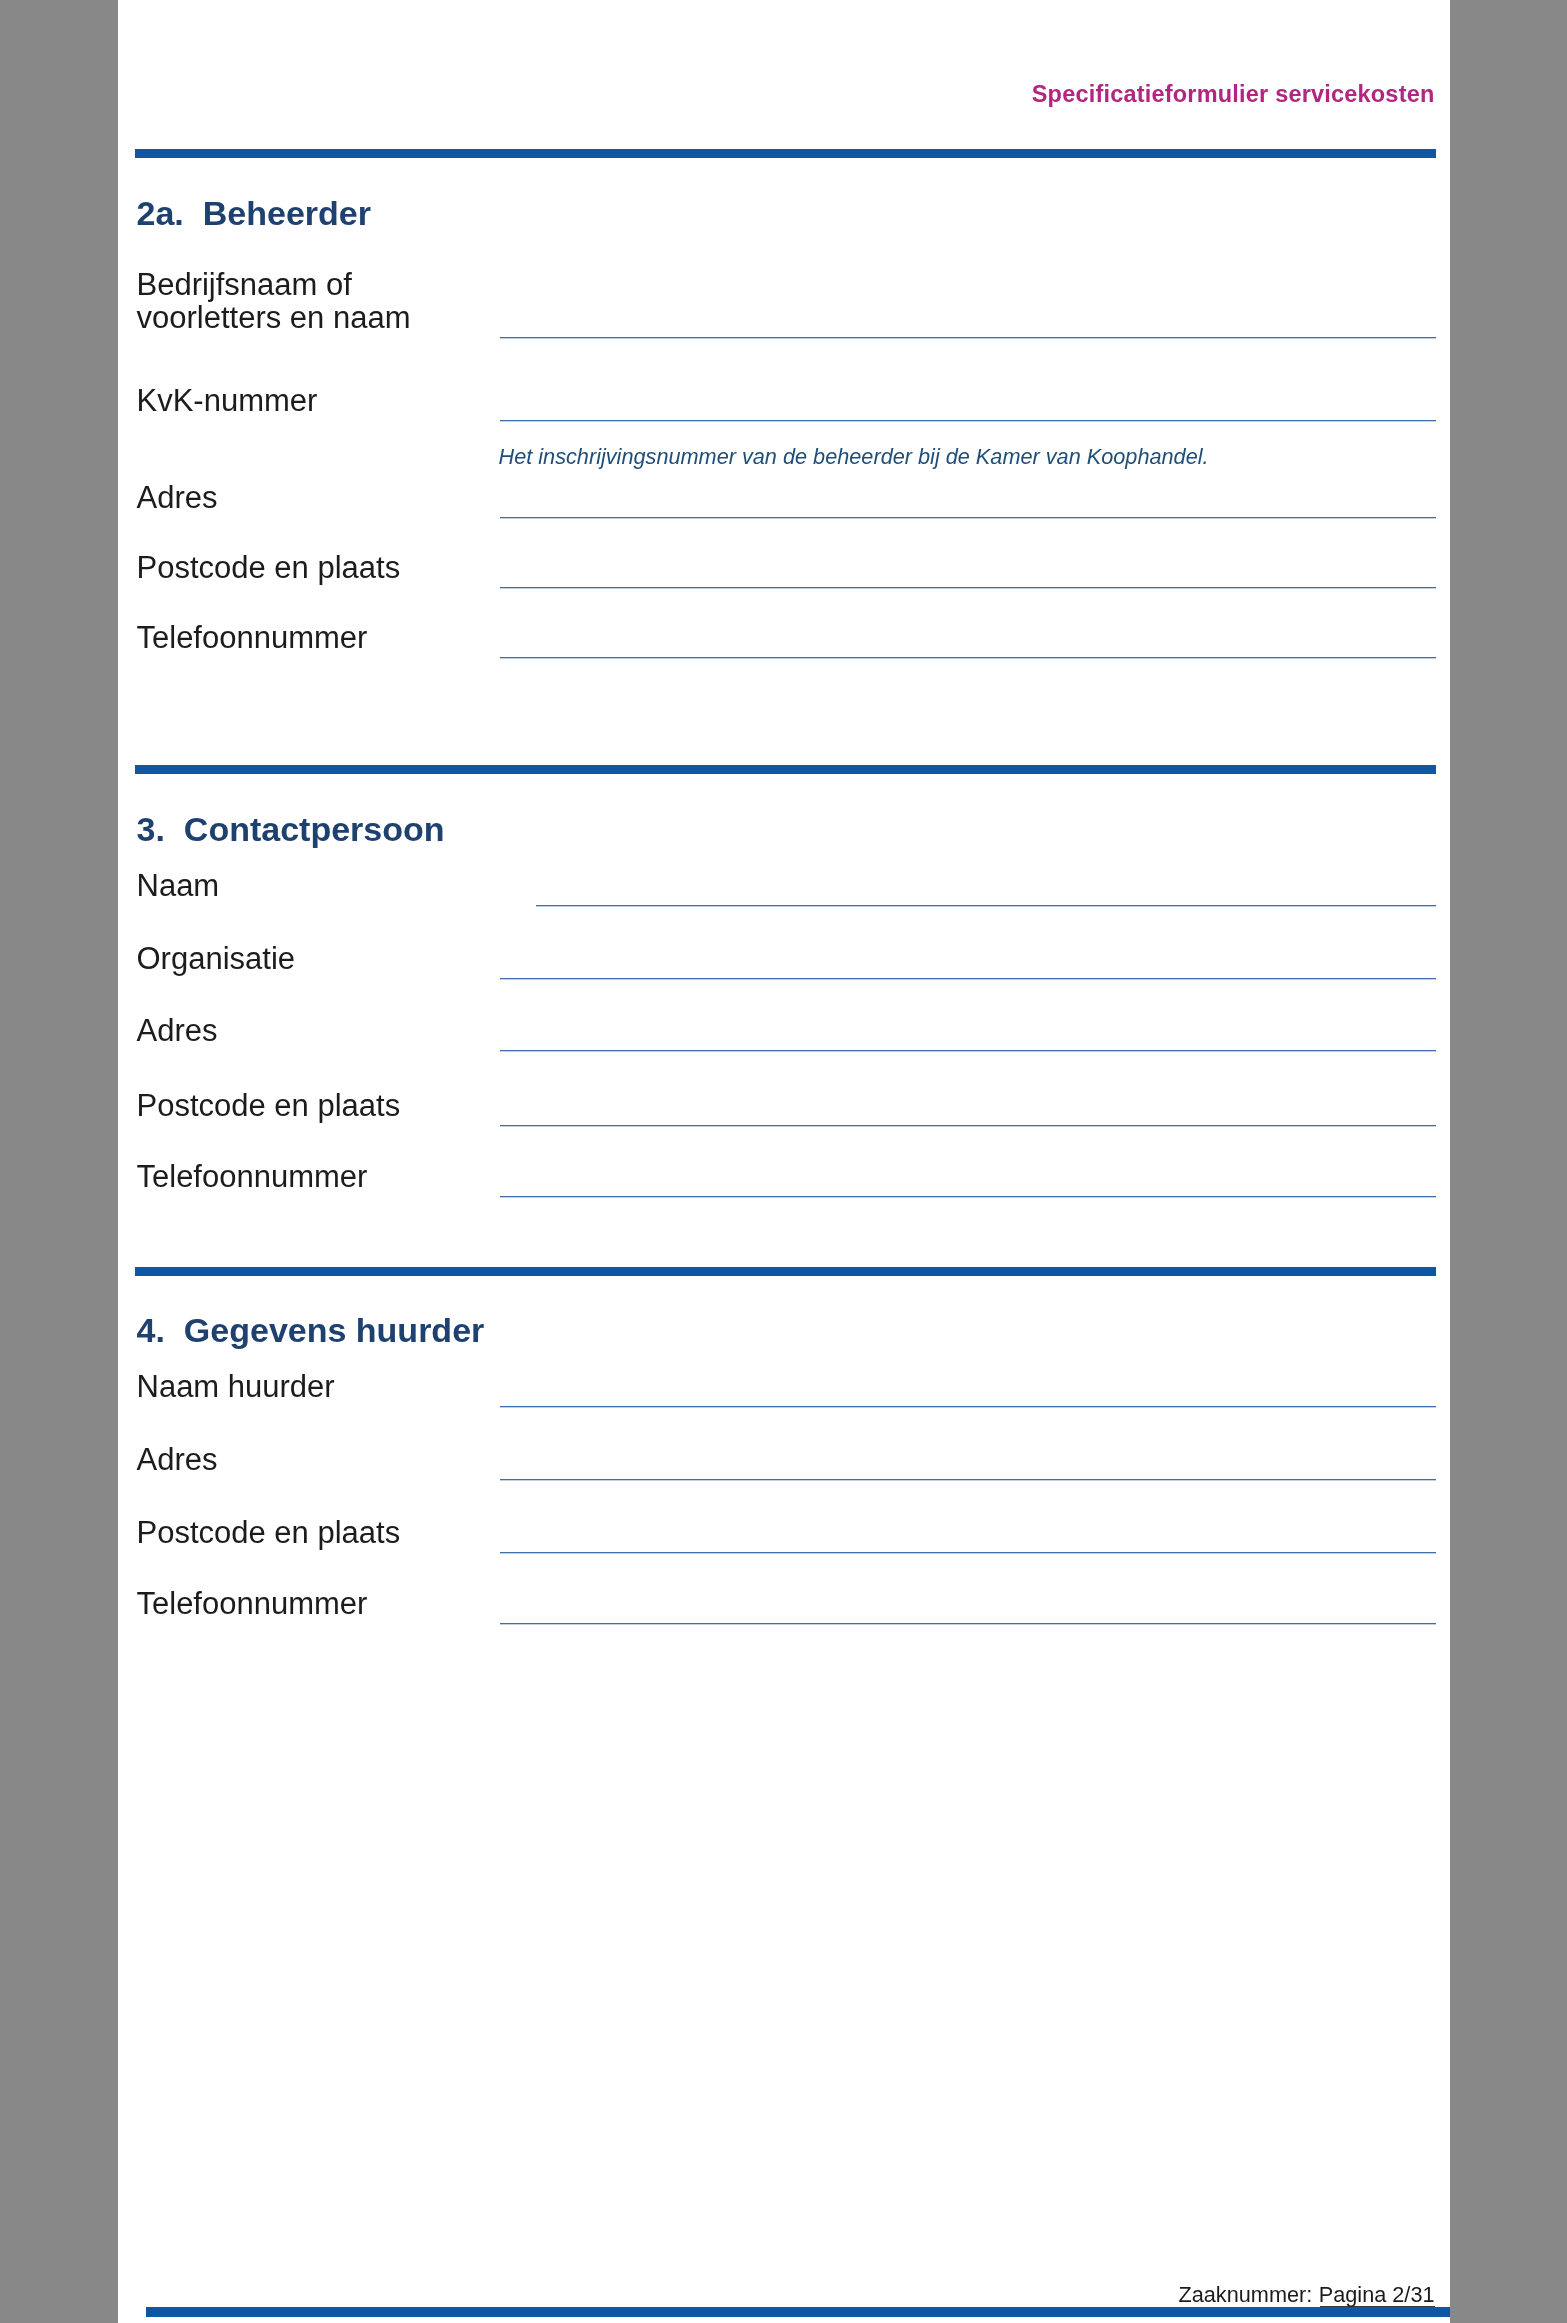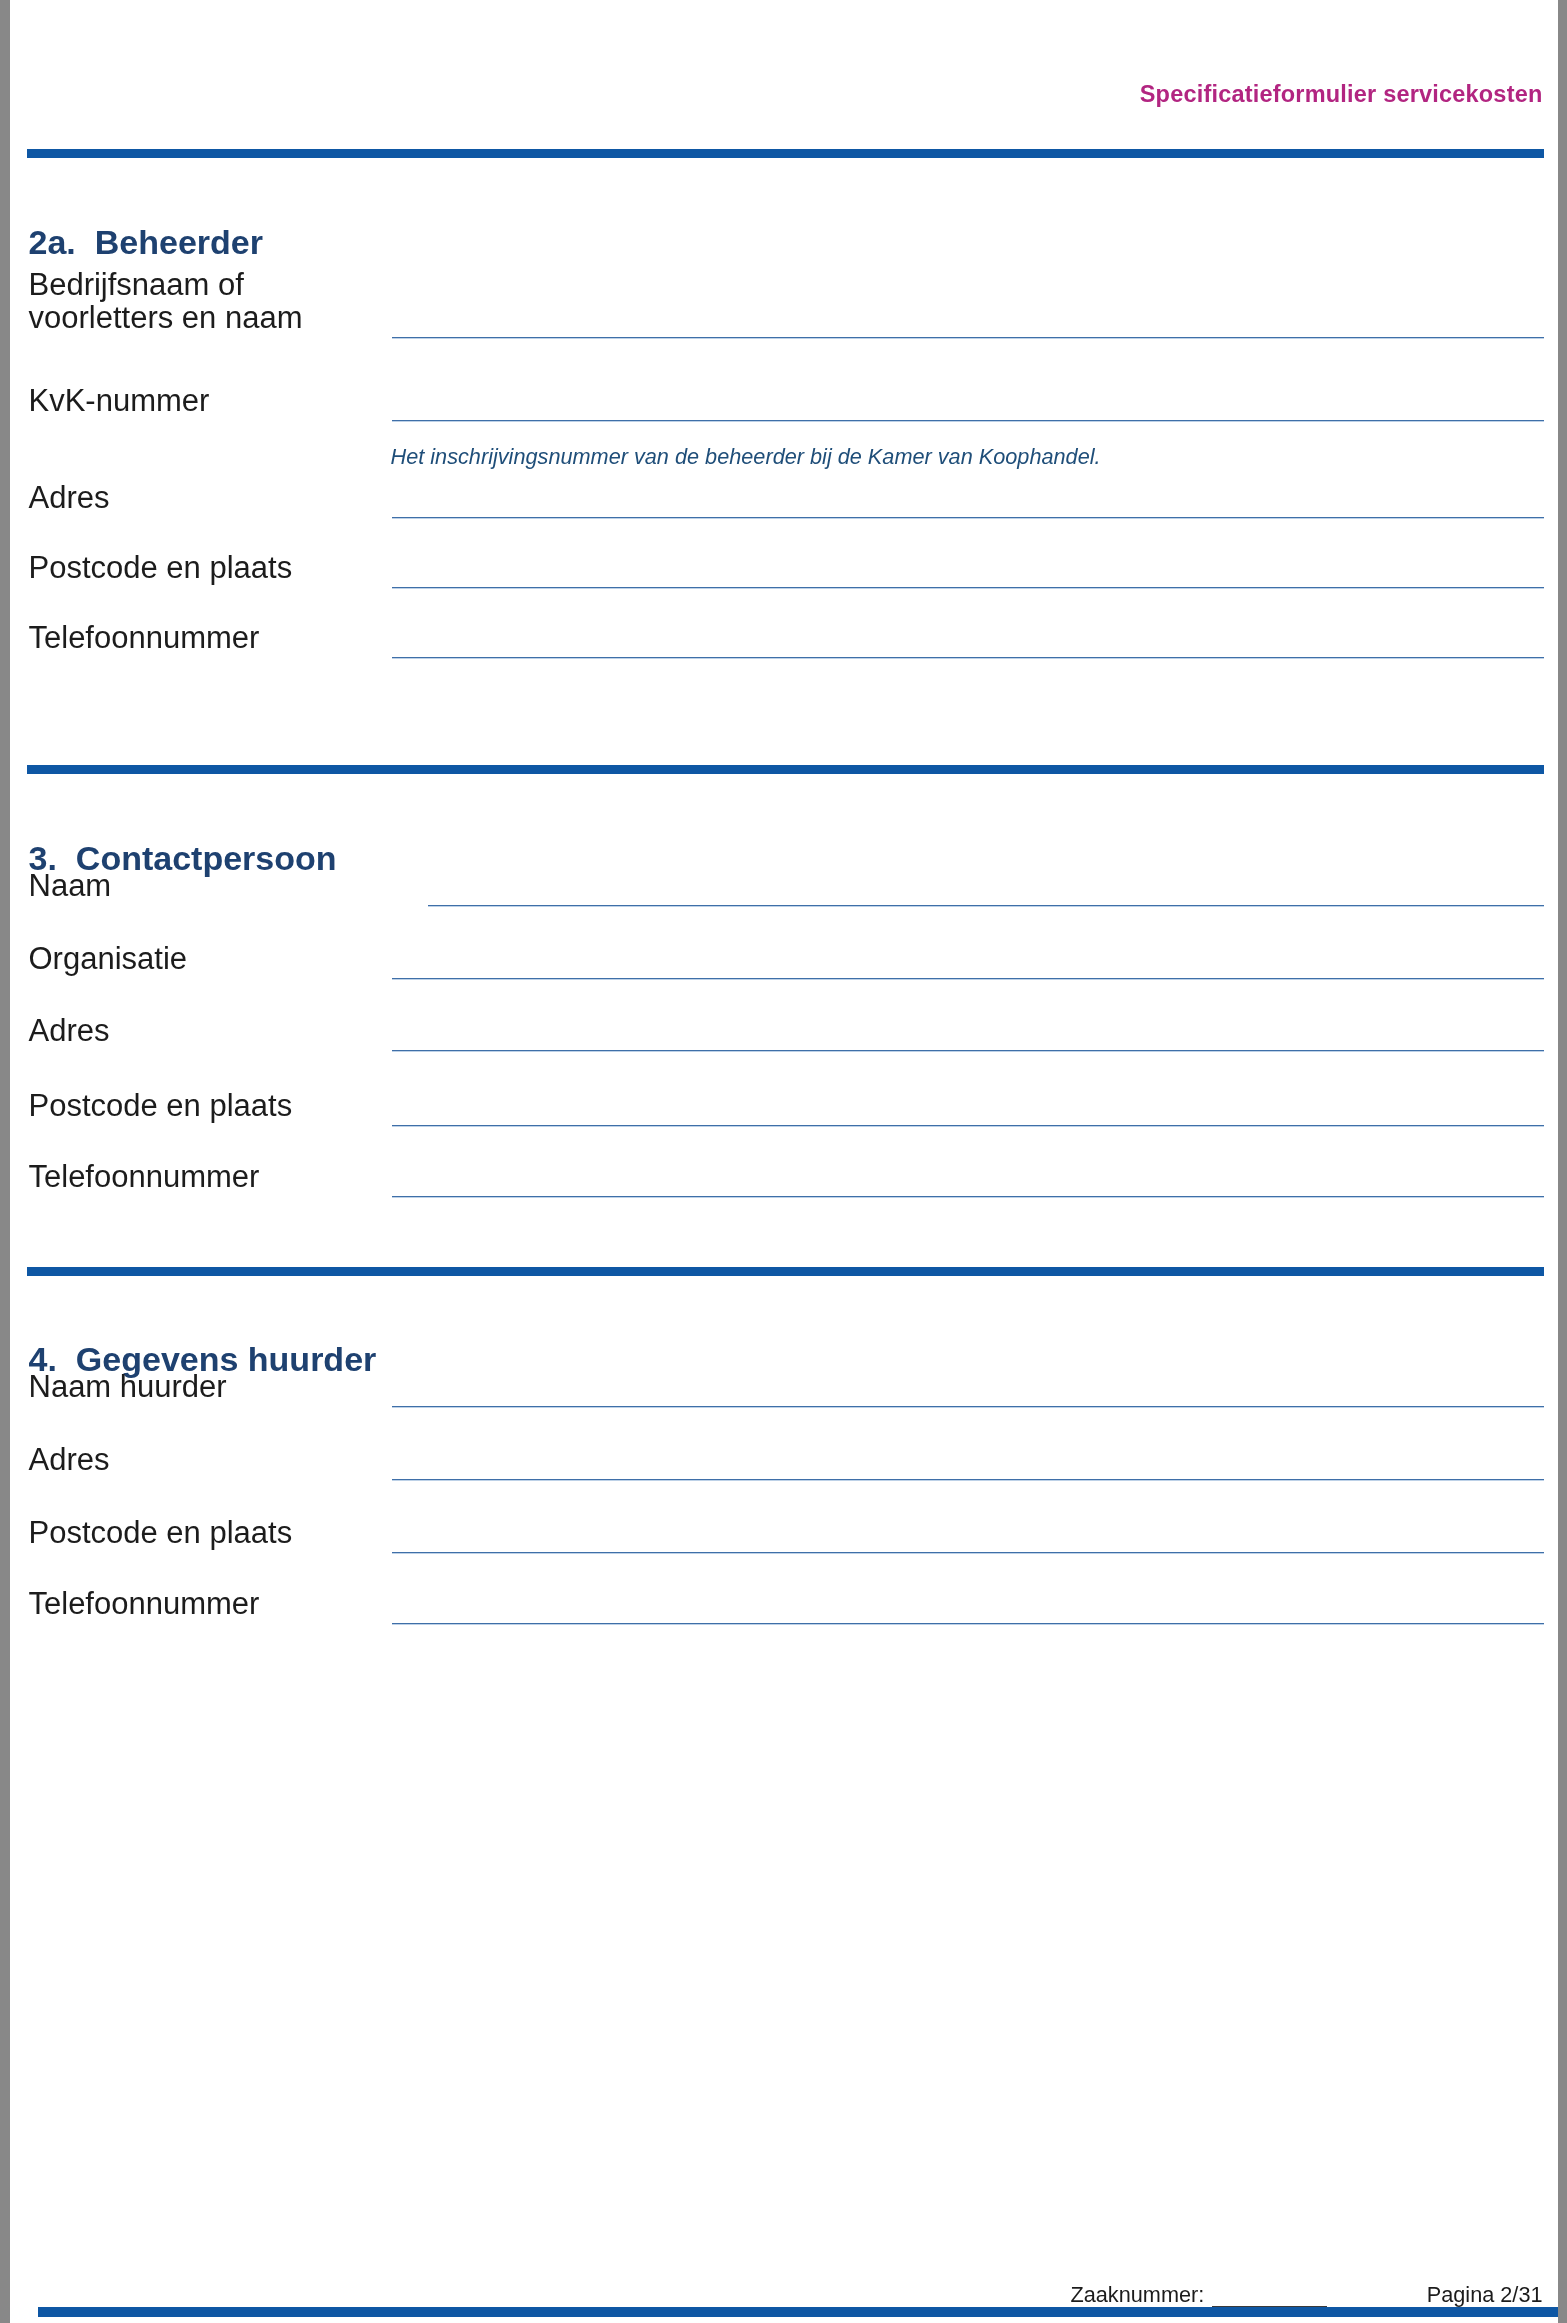--- a/index.html
+++ b/index.html
@@ -1,18 +1,18 @@
 <!DOCTYPE html>
 <html style="font-size:15px"><head>
 <meta charset="utf-8">
 <style>
   html, body { margin: 0; padding: 0; background: #888; }
   .page {
     position: relative;
-    width: 1548px;
+    width: 1332px;
     height: 2324px;
     background: #ffffff;
     font-family: "Liberation Sans", sans-serif;
     overflow: hidden;
     margin: 0 auto;
   }
 
   
   .doc-title {
     position: absolute;
@@ -39,21 +39,20 @@
   
   .section-heading {
     position: absolute;
     left: 19px;
     display: flex;
     align-items: flex-start;
     font-size: 34px;
     font-weight: bold;
     color: #1e4170;
     line-height: 43px;
-    margin-top: 29px;
   }
   .heading-2a { top: 192px; }
   .heading-3  { top: 808px; }
   .heading-4  { top: 1309px; }
   .sec-num { margin-right: 19px; }
 
   
   .field-row {
     position: absolute;
     left: 19px;

